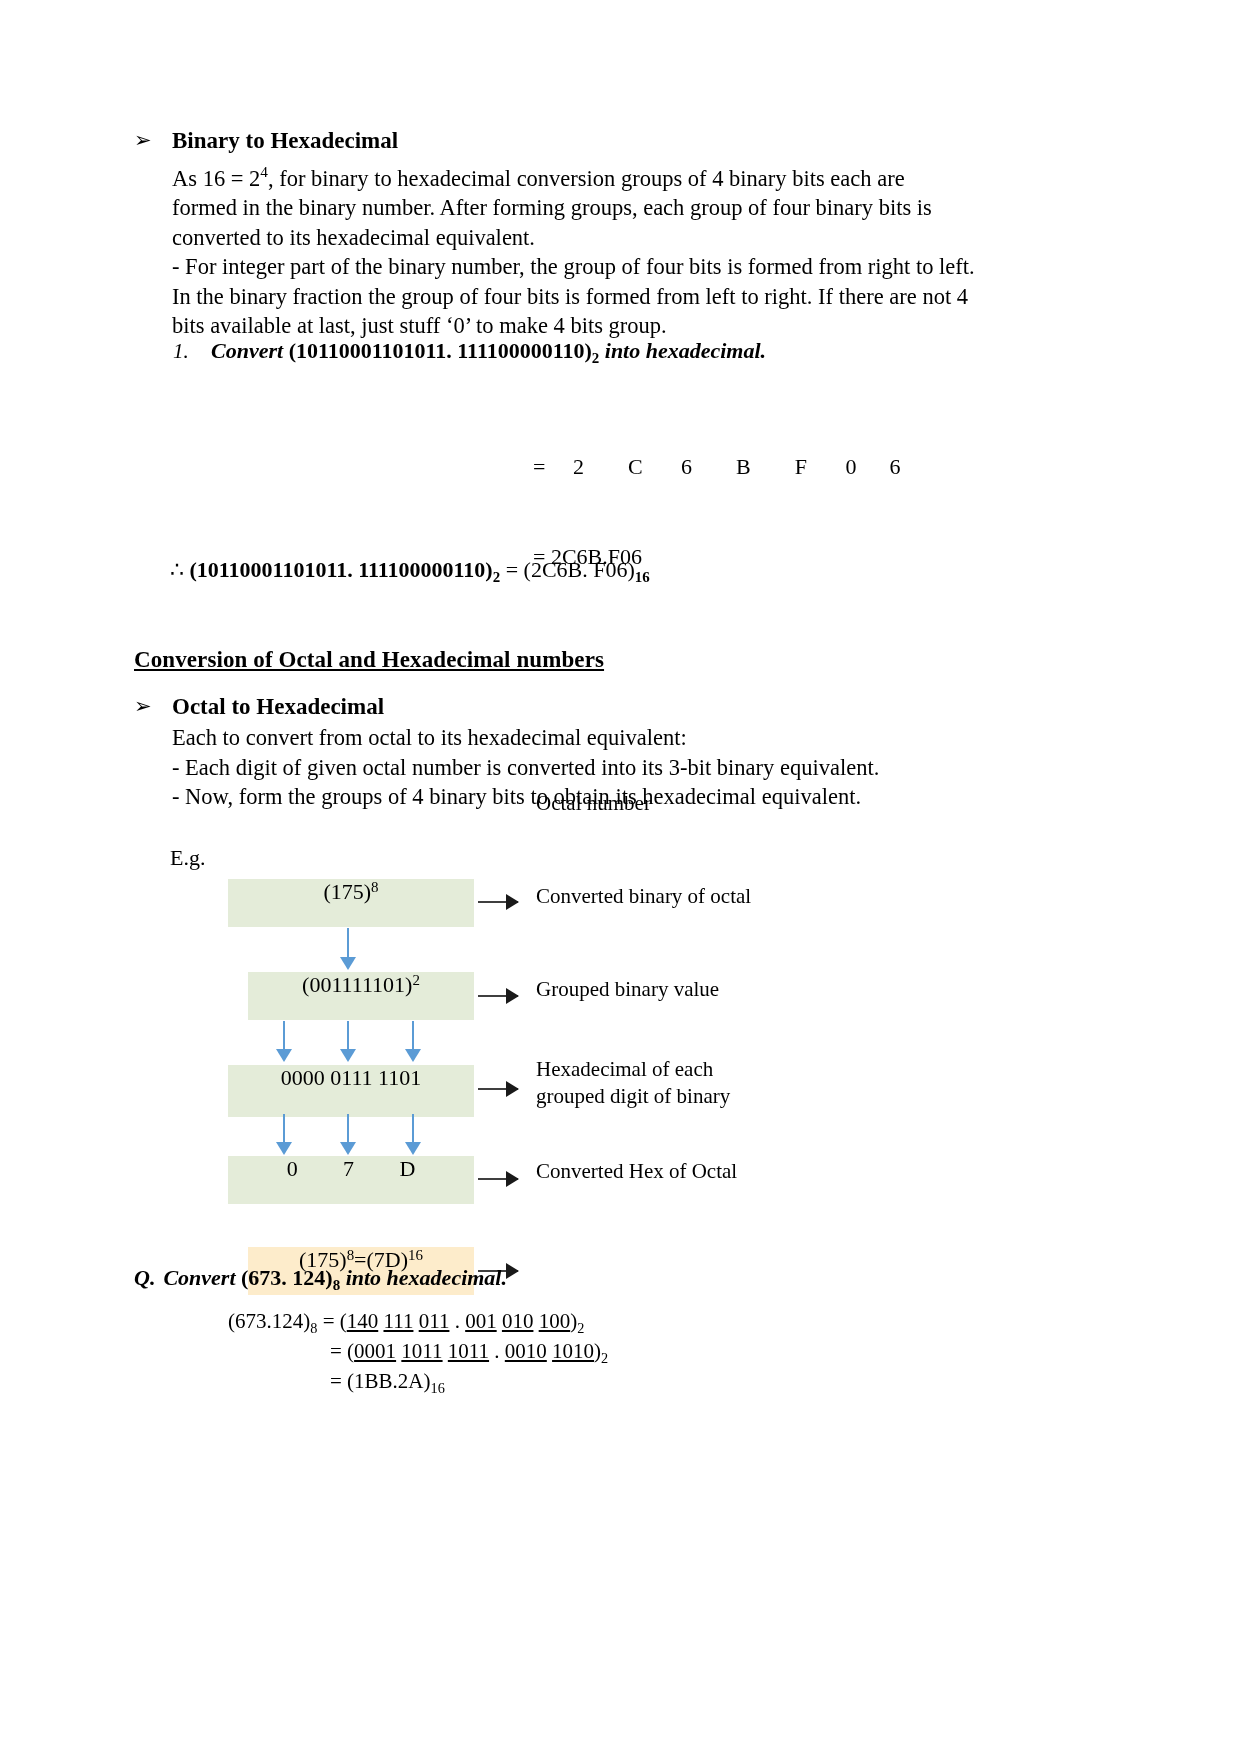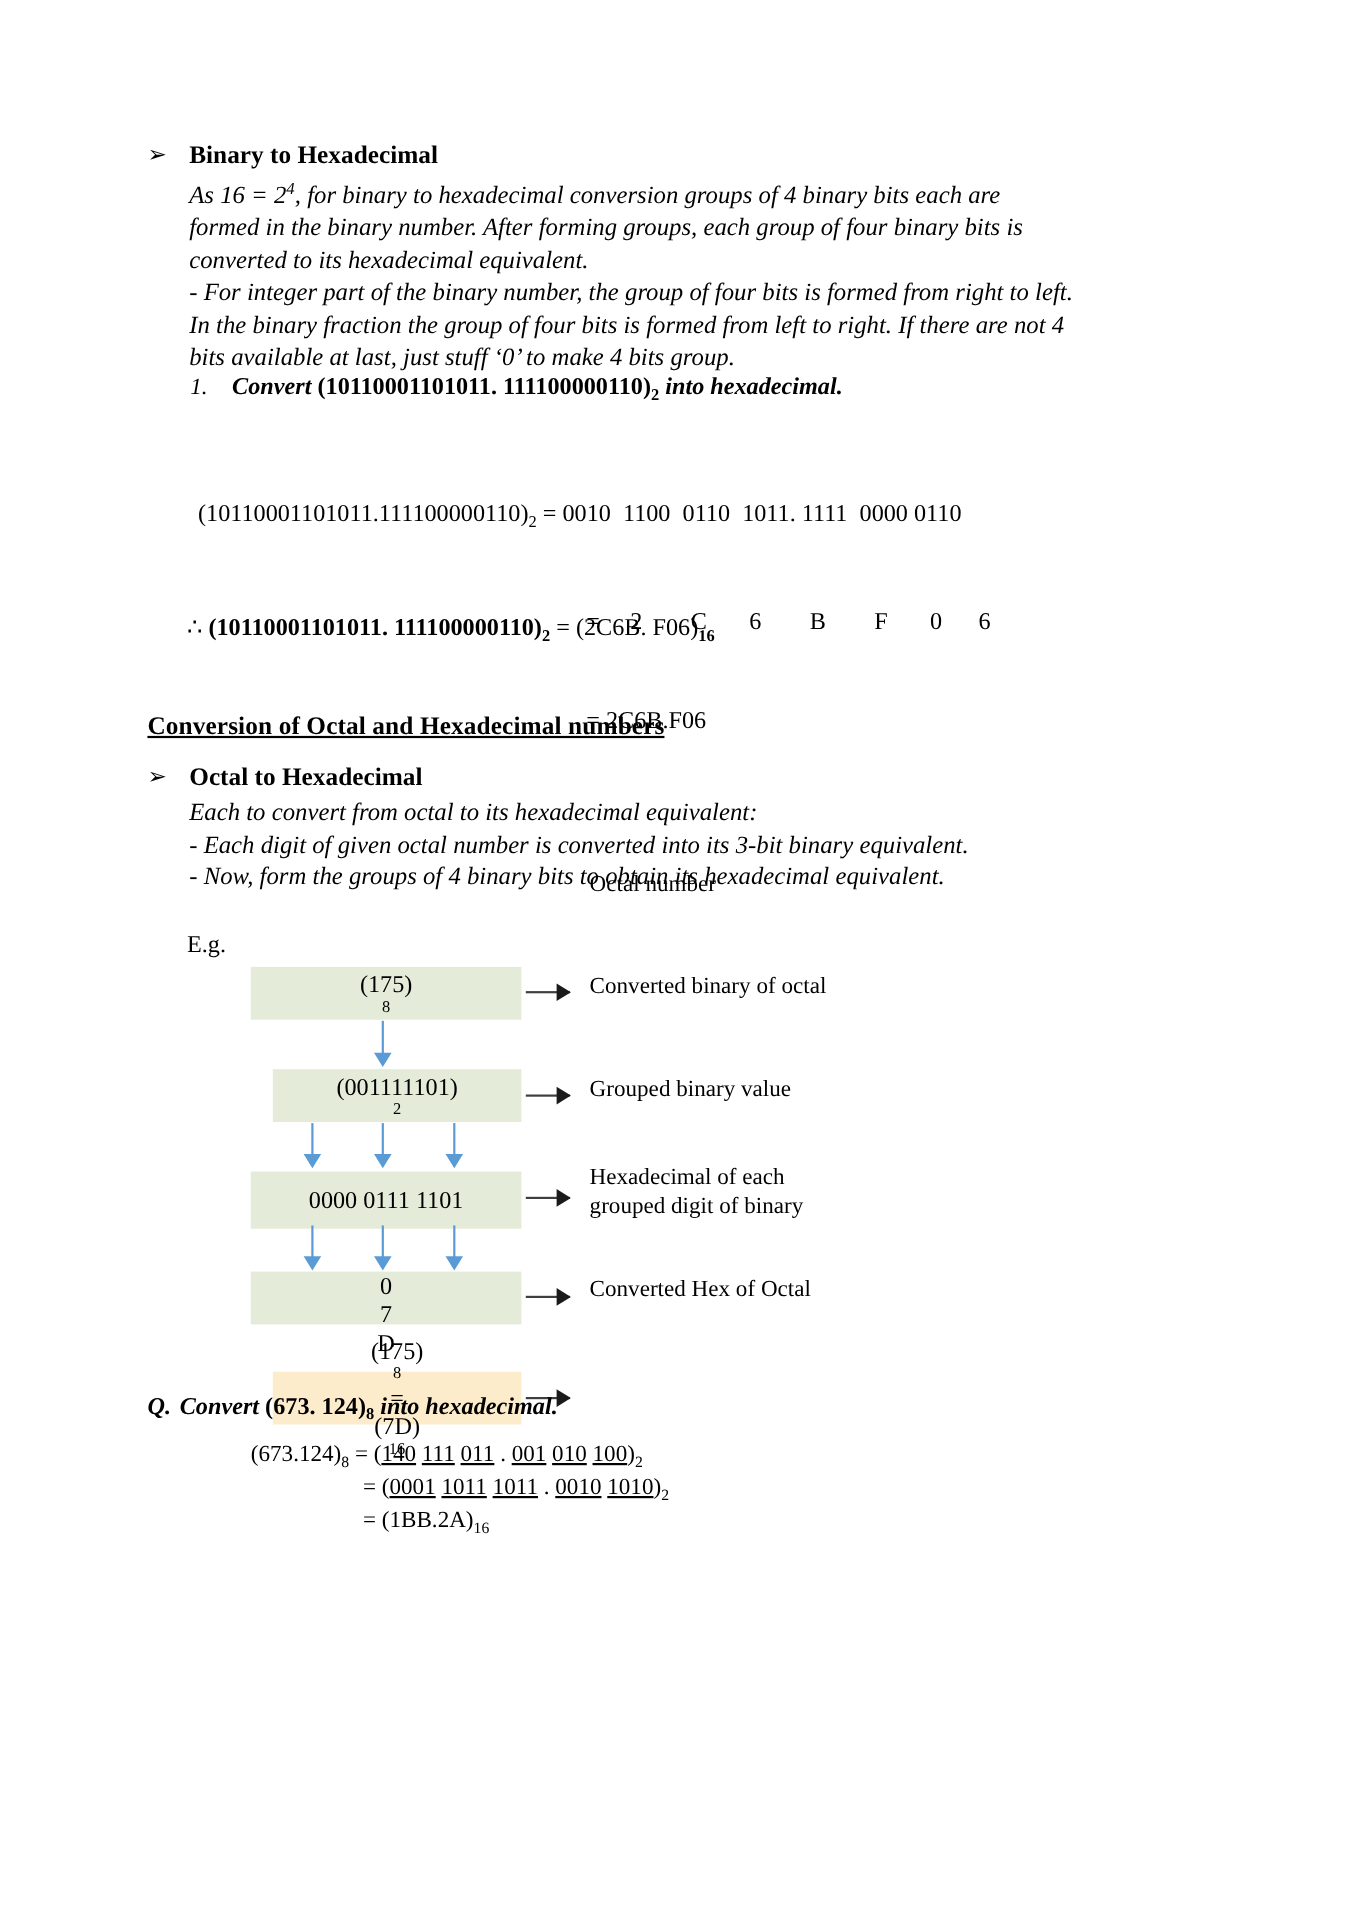--- a/index.html
+++ b/index.html
@@ -37,21 +37,21 @@
   .bold-head {
     font-weight: bold;
     font-size: 23px;
     line-height: 30px;
   }
   .para {
     font-size: 22.5px;
     line-height: 29.5px;
     text-align: left;
   }
-  .para p { margin: 0; font-style: italic; }
+  .para p { margin: 0; }
   sup.lvl { font-size: 0.68em; vertical-align: super; }
   sub.lvl { font-size: 0.68em; vertical-align: sub; }
 
   .section-head {
     font-weight: bold;
     font-size: 23px;
     text-decoration: underline;
     letter-spacing: 0.1px;
   }
 
@@ -65,25 +65,24 @@
 
   
   .eqn-wrap { font-size: 22px; line-height: 30px; white-space: pre; }
   .eqn-row { display: block; white-space: pre; }
 
   
   .diagram { position: absolute; }
   .dbox {
     position: absolute;
     display: flex;
-    align-items: center;
+    align-items: flex-start;
     justify-content: center;
     font-size: 22px;
     box-sizing: border-box;
-    flex-direction: column;
   }
   .dbox.green { background: #e4ecd9; }
   .dbox.cream { background: #fdeccb; }
   .vline {
     position: absolute;
     width: 2px;
     background: #5b9bd5;
   }
   .vhead {
     position: absolute;
@@ -138,21 +137,20 @@
   </div>
 
   <div class="blk" style="left:173px; top:337px; width:900px;">
     <div style="display:flex; align-items:flex-start;">
       <div class="q-num" style="width:38px; flex:0 0 38px; font-size:21px; line-height:28px;">1.</div>
       <div class="q-line" style="line-height:28px;"><span>Convert </span><span class="mathbold" style="font-style:normal;">(10110001101011. 111100000110)</span><sub class="lvl mathbold" style="font-style:normal;">2</sub><span> into hexadecimal.</span></div>
     </div>
   </div>
 
   <div class="blk eqn-wrap" style="left:180px; top:392px; width:1000px;">
-    <div class="eqn-row"><span>(10110001101011.111100000110)</span><sub class="lvl">2</sub><span> = 0010  1100  0110  1011. 1111  0000 0110</span></div>
     <div class="eqn-row" style="padding-left:353px;">=     2        C       6        B        F       0      6</div>
     <div class="eqn-row" style="padding-left:353px;">= 2C6B.F06</div>
   </div>
 
   <div class="blk" style="left:170px; top:555px; font-size:22px; line-height:30px; white-space:pre;"><span>∴</span><span> </span><span class="mathbold">(10110001101011. 111100000110)</span><sub class="lvl mathbold">2</sub><span> = </span><span>(2C6B. F06)</span><sub class="lvl mathbold">16</sub></div>
 
   <div class="blk section-head" style="left:134px; top:647px;">Conversion of Octal and Hexadecimal numbers</div>
 
   <div class="blk" style="left:134px; top:692px; width:900px;">
     <div class="bullet-row">

